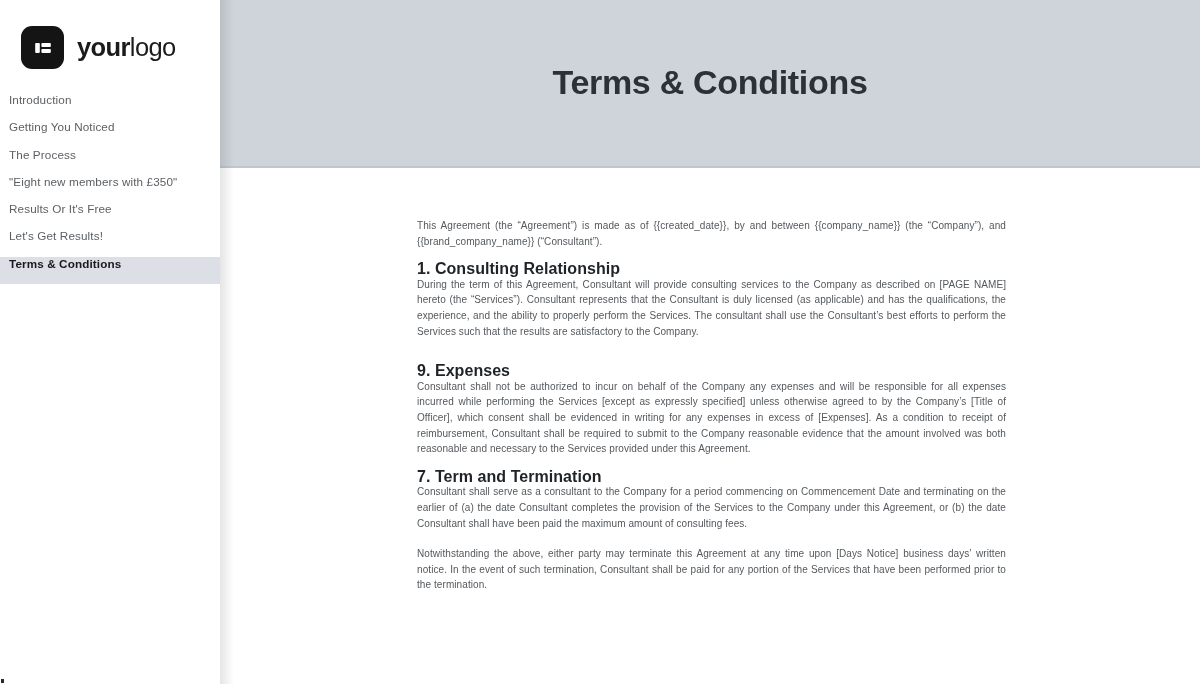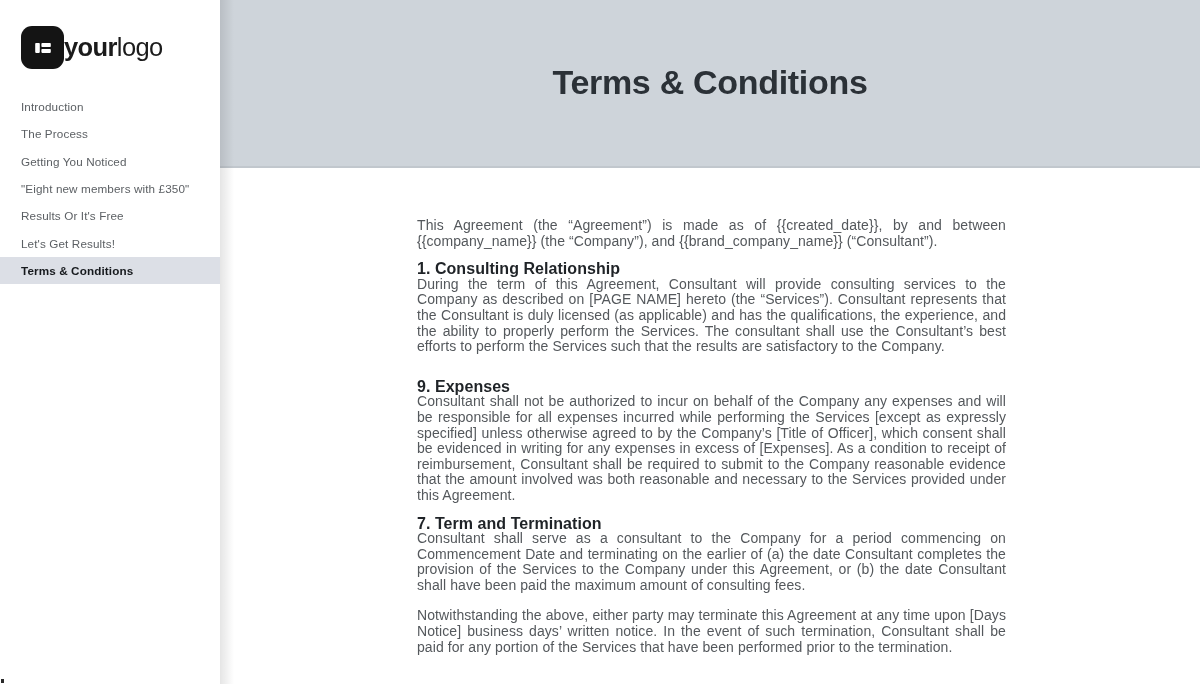--- a/index.html
+++ b/index.html
@@ -39,20 +39,21 @@
     z-index: 5;
     pointer-events: none;
   }
 
   .logo-row {
     position: absolute;
     left: 21px;
     top: 26px;
     display: flex;
     align-items: center;
+    gap: 13px;
   }
   .logo-mark {
     width: 43px;
     height: 43px;
     border-radius: 11px;
     background: #141414;
     display: flex;
     align-items: center;
     justify-content: center;
     flex: none;
@@ -70,22 +71,21 @@
 
   .nav {
     position: absolute;
     left: 0;
     top: 93px;
     width: 220px;
   }
   .nav-item {
     height: 27.3px;
     display: flex;
-    align-items: center;
-    padding-left: 21px;
+    padding-left: 9px;
     padding-right: 10px;
     font-size: 11.7px;
     letter-spacing: 0.12px;
     color: #5b5f63;
     white-space: nowrap;
     cursor: pointer;
   }
   .nav-item.active {
     background: #dcdfe6;
     color: #16191d;
@@ -141,21 +141,21 @@
 
   #doc-body {
     position: absolute;
     left: 197px;
     top: 218px;
     width: 589px;
   }
 
   .doc-p {
     margin: 0;
-    font-size: 14px;
+    font-size: 10px;
     line-height: 15.6px;
     color: #54585c;
     text-align: justify;
     text-justify: inter-word;
     letter-spacing: 0.08px;
   }
   .doc-h {
     margin: 0;
     font-size: 16px;
     font-weight: 700;
@@ -182,24 +182,24 @@
         </svg>
       </div>
       <div class="logo-text"><span class="lt-bold">your</span><span class="lt-light">logo</span></div>
     </div>
 
     <nav class="nav">
       <div class="nav-item">
           <span>Introduction</span>
         </div>
       <div class="nav-item">
+          <span>Getting You Noticed</span>
+        </div>
+      <div class="nav-item">
           <span>The Process</span>
-        </div>
-      <div class="nav-item">
-          <span>Getting You Noticed</span>
         </div>
       <div class="nav-item">
           <span>"Eight new members with £350"</span>
         </div>
       <div class="nav-item">
           <span>Results Or It's Free</span>
         </div>
       <div class="nav-item">
           <span>Let's Get Results!</span>
         </div>

